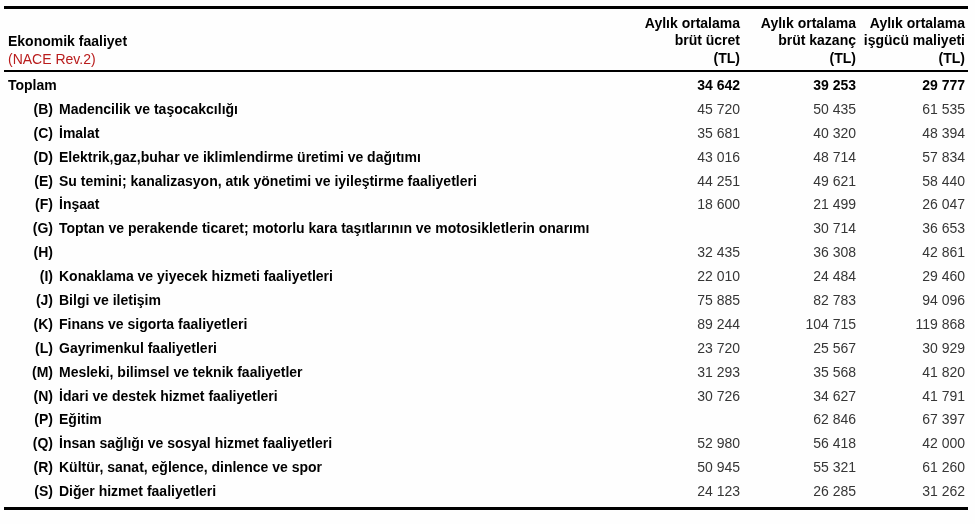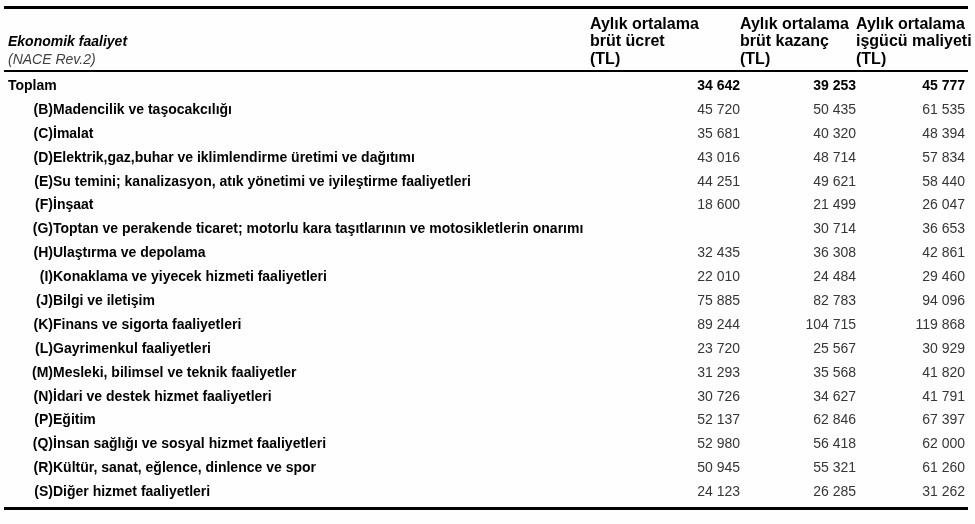--- a/index.html
+++ b/index.html
@@ -34,26 +34,26 @@
     height: 61px;
     display: flex;
     align-items: flex-end;
     box-sizing: border-box;
   }
   .th-activity {
     flex: 1;
     padding: 0 0 2px 4px;
     font-size: 14px;
     line-height: 17.5px;
-    font-style: italic;
   }
   .th-activity .title { font-weight: bold; color: #000; }
-  .th-activity .subtitle { font-weight: normal; color: #404040; }
+  .th-activity .subtitle { font-weight: normal; color: #b91c1c; }
   .th-col {
-    font-size: 16px;
+    text-align: right;
+    font-size: 14px;
     font-weight: bold;
     line-height: 17.5px;
     padding-bottom: 3px;
     box-sizing: border-box;
     white-space: nowrap;
   }
   .col-1 { width: 150px; }
   .col-2 { width: 116px; }
   .col-3 { width: 112px; padding-right: 3px; }
 
@@ -77,20 +77,21 @@
     min-width: 0;
     white-space: nowrap;
   }
   .code {
     width: 49px;
     text-align: right;
     font-weight: bold;
     flex: 0 0 auto;
   }
   .activity-name {
+    margin-left: 6px;
     font-weight: bold;
   }
   .num {
     text-align: right;
     font-weight: normal;
     color: #363636;
     box-sizing: border-box;
     white-space: nowrap;
   }
   .num.col-1 { padding-bottom: 0; }
@@ -134,21 +135,21 @@
     </div>
   </div>
 
   <div class="rule rule-mid"></div>
 
   <div class="tbody">
     <div class="row row-total">
       <div class="total-label">Toplam</div>
       <div class="num col-1">34 642</div>
       <div class="num col-2">39 253</div>
-      <div class="num col-3">45 777</div>
+      <div class="num col-3">29 777</div>
     </div>
 
     <div class="row">
       <div class="label-cell">
         <span class="code">(B)</span>
         <span class="activity-name">Madencilik ve taşocakcılığı</span>
       </div>
       <div class="num col-1">45 720</div>
       <div class="num col-2">50 435</div>
       <div class="num col-3">61 535</div>
@@ -199,21 +200,20 @@
         <span class="code">(G)</span>
         <span class="activity-name">Toptan ve perakende ticaret; motorlu kara taşıtlarının ve motosikletlerin onarımı</span>
       </div>
       <div class="num col-2">30 714</div>
       <div class="num col-3">36 653</div>
     </div>
 
     <div class="row">
       <div class="label-cell">
         <span class="code">(H)</span>
-        <span class="activity-name">Ulaştırma ve depolama</span>
       </div>
       <div class="num col-1">32 435</div>
       <div class="num col-2">36 308</div>
       <div class="num col-3">42 861</div>
     </div>
 
     <div class="row">
       <div class="label-cell">
         <span class="code">(I)</span>
         <span class="activity-name">Konaklama ve yiyecek hizmeti faaliyetleri</span>
@@ -271,33 +271,32 @@
       <div class="num col-1">30 726</div>
       <div class="num col-2">34 627</div>
       <div class="num col-3">41 791</div>
     </div>
 
     <div class="row">
       <div class="label-cell">
         <span class="code">(P)</span>
         <span class="activity-name">Eğitim</span>
       </div>
-      <div class="num col-1">52 137</div>
       <div class="num col-2">62 846</div>
       <div class="num col-3">67 397</div>
     </div>
 
     <div class="row">
       <div class="label-cell">
         <span class="code">(Q)</span>
         <span class="activity-name">İnsan sağlığı ve sosyal hizmet faaliyetleri</span>
       </div>
       <div class="num col-1">52 980</div>
       <div class="num col-2">56 418</div>
-      <div class="num col-3">62 000</div>
+      <div class="num col-3">42 000</div>
     </div>
 
     <div class="row">
       <div class="label-cell">
         <span class="code">(R)</span>
         <span class="activity-name">Kültür, sanat, eğlence, dinlence ve spor</span>
       </div>
       <div class="num col-1">50 945</div>
       <div class="num col-2">55 321</div>
       <div class="num col-3">61 260</div>

